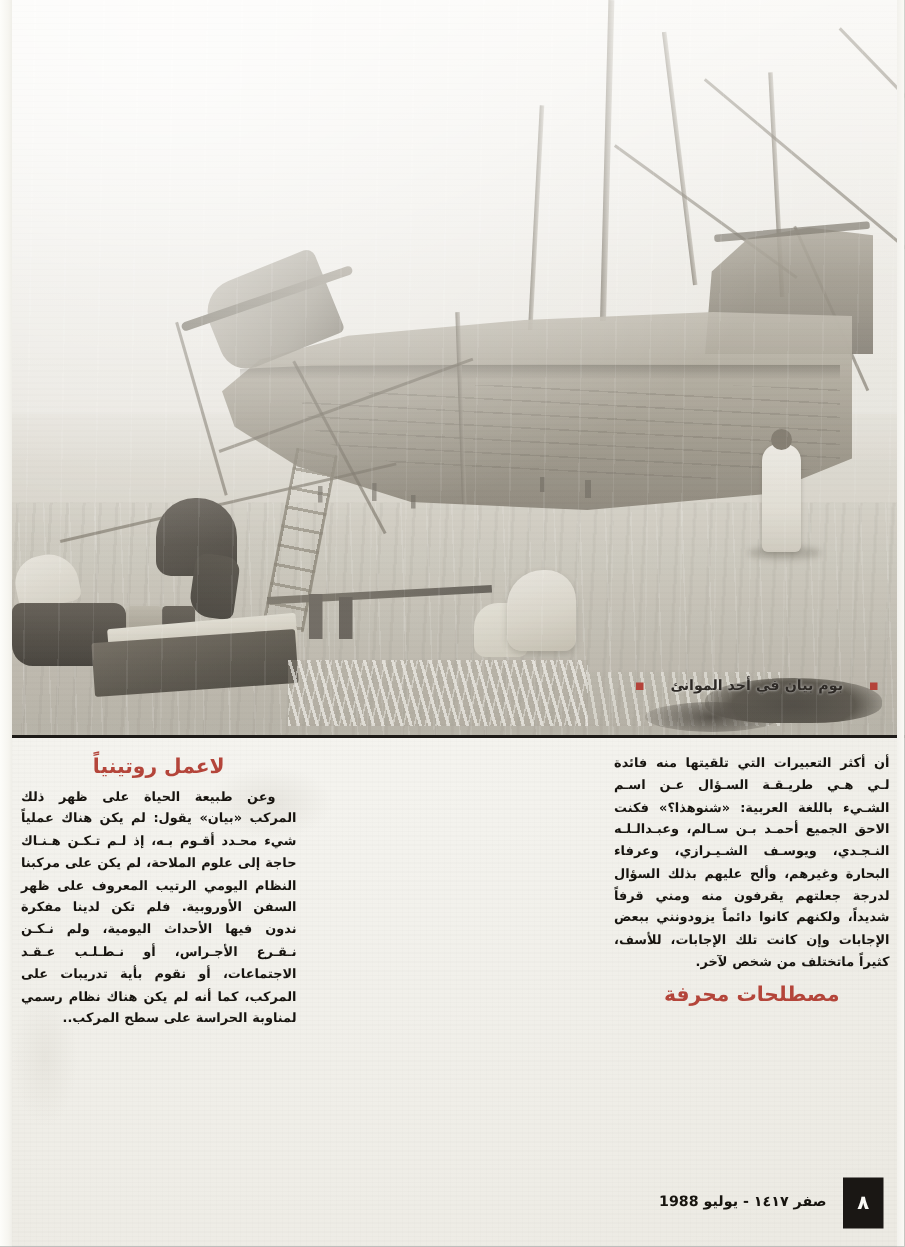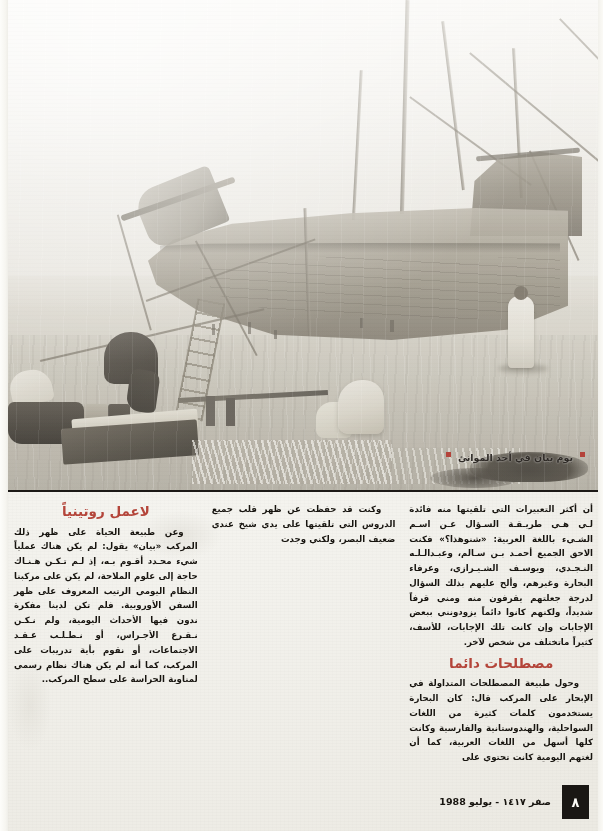--- a/index.html
+++ b/index.html
@@ -350,21 +350,22 @@
       repeating-linear-gradient(0deg, rgba(0,0,0,.05) 0 1px, rgba(255,255,255,0) 1px 4px),
       repeating-linear-gradient(91deg, rgba(255,255,255,.35) 0 1px, rgba(255,255,255,0) 1px 23px);
   }
 
   
   .caption {
     position: absolute;
     right: 18px;
     top: 452px;
     display: flex;
-    gap: 7px;
+    align-items: center;
+    gap: 18px;
     direction: rtl;
     z-index: 12;
   }
   .cap-sq {
     width: 5px; height: 5px;
     background: #b4433a;
     flex: none;
   }
   .cap-text {
     font-size: 9.5px;
@@ -562,27 +563,25 @@
   <div class="smudge-b"></div>
 
   <div class="columns">
 
     <div class="col">
       <h2 class="sec-head tight">لاعمل روتينياً</h2>
       <p class="body indent last">وعن طبيعة الحياة على ظهر ذلك المركب «بيان» يقول: لم يكن هناك عملياً شيء محـدد أقـوم بـه، إذ لـم تـكـن هـنـاك حاجة إلى علوم الملاحة، لم يكن على مركبنا النظام اليومي الرتيب المعروف على ظهر السفن الأوروبية. فلم تكن لدينا مفكرة ندون فيها الأحداث اليومية، ولم نـكـن نـقـرع الأجـراس، أو نـطـلـب عـقـد الاجتماعات، أو نقوم بأية تدريبات على المركب، كما أنه لم يكن هناك نظام رسمي لمناوبة الحراسة على سطح المركب..</p>
     </div>
 
     <div class="col">
-      <p class="body indent last">وكنت قد حفظت عن ظهر قلب جميع الدروس التي تلقيتها على يدي شيخ عندي ضعيف البصر، ولكني وجدت</p>
     </div>
 
     <div class="col">
       <p class="body">أن أكثر التعبيرات التي تلقيتها منه فائدة لـي هـي طريـقـة السـؤال عـن اسـم الشـيء باللغة العربية: «شنوهذا؟» فكنت الاحق الجميع أحمـد بـن سـالم، وعبـدالـلـه النـجـدي، ويوسـف الشـيـرازي، وعرفاء البحارة وغيرهم، وألح عليهم بذلك السؤال لدرجة جعلتهم يقرفون منه ومني قرفاً شديداً، ولكنهم كانوا دائماً يزودونني ببعض الإجابات وإن كانت تلك الإجابات، للأسف، كثيراً ماتختلف من شخص لآخر.</p>
-      <h2 class="sec-head tight">مصطلحات دائما</h2>
-      <p class="body indent last">وحول طبيعة المصطلحات المتداولة في الإبحار على المركب قال: كان البحارة يستخدمون كلمات كثيرة من اللغات السواحلية، والهندوستانية والفارسية وكانت كلها أسهل من اللغات العربية، كما أن لغتهم اليومية كانت تحتوي على</p>
+      <h2 class="sec-head tight">مصطلحات محرفة</h2>
     </div>
 
   </div>
 
   <div class="footer">
     <div class="page-num-box">
       <span class="page-num">٨</span>
     </div>
     <div class="issue-date">صفر ١٤١٧ - يوليو 1988</div>
   </div>

